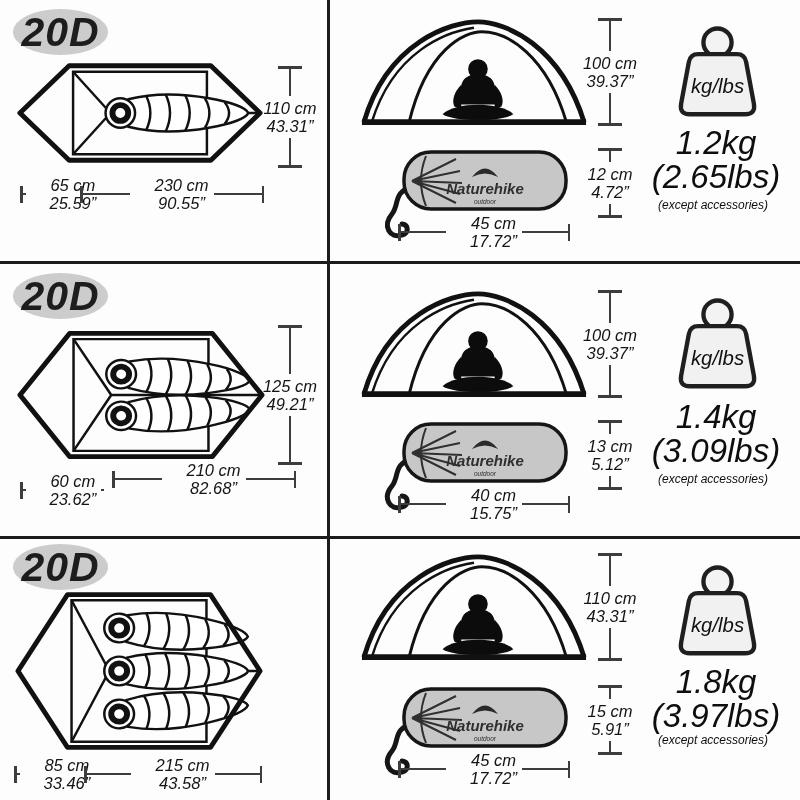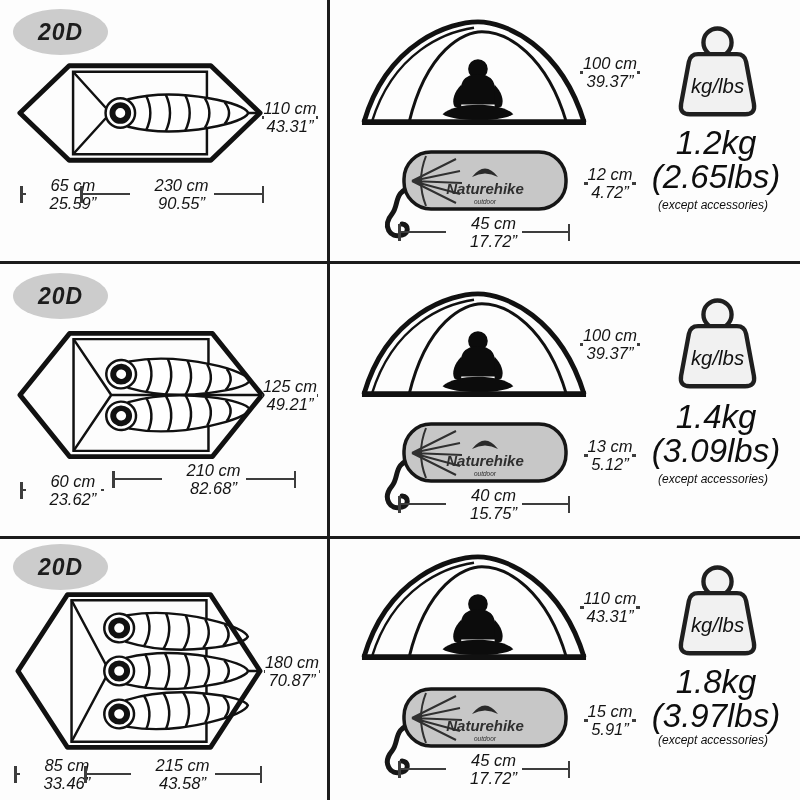--- a/index.html
+++ b/index.html
@@ -9,27 +9,27 @@
   #row0{top:0;height:262px;}
   #row1{top:262px;height:275px;}
   #row2{top:537px;height:263px;}
   .divider-h{position:absolute;left:0;width:800px;height:2.5px;background:#1c1c1c;}
   .divider-v{position:absolute;top:0;left:327px;width:2.5px;height:800px;background:#1c1c1c;}
   .abs{position:absolute;}
   svg{display:block;width:100%;height:100%;}
 
   .badge{position:absolute;display:flex;align-items:center;justify-content:center;
          border-radius:50%;background:#cccccc;font-style:italic;font-weight:bold;
-         font-size:23px;color:#1d1d1d;letter-spacing:1px;}
+         font-size:41px;color:#1d1d1d;letter-spacing:1px;}
 
   .dim-lbl{font-style:italic;font-size:16.5px;line-height:1.12;text-align:center;
            white-space:nowrap;color:#141414;}
   .dl{display:block;}
 
-  .vdim{position:absolute;display:flex;flex-direction:row;align-items:center;}
+  .vdim{position:absolute;display:flex;flex-direction:column;align-items:center;}
   .vdim .cap{width:24px;height:3px;background:#3d3d3d;}
   .vdim .seg{width:2.5px;flex:1;background:#3d3d3d;min-height:6px;}
   .vdim .dim-lbl{padding:3px 0;}
 
   .hdim{position:absolute;display:flex;align-items:center;}
   .hdim .tick{width:2.5px;height:17px;background:#3d3d3d;flex:none;}
   .hdim .hseg{height:2.5px;background:#3d3d3d;flex:1;min-width:3px;}
   .hdim .dim-lbl{padding:0 5px;margin-left:19px;}
 
   .wtext{position:absolute;text-align:center;font-style:italic;color:#0e0e0e;}
@@ -355,30 +355,20 @@
               <path d="M192,120 Q201,135 192,150"></path>
               <path d="M212,124 Q221,135 212,146"></path>
       <circle cx="106" cy="135" r="15" fill="#fff"></circle>
       <circle cx="106" cy="135" r="8" stroke-width="6" fill="#fff"></circle>
     </g>
       <path d="M4,90 L54,10 H198 L248,90 L198,170 H54 Z" stroke-width="5" stroke-linejoin="round"></path>
     </g>
         </svg>
       </div>
 
-    <div class="vdim" style="left:264px;top:50px;height:168px;width:56px;">
-      <span class="cap"></span>
-      <span class="seg"></span>
-      <span class="dim-lbl">
-        <span class="dl">180 cm</span>
-        <span class="dl">70.87”</span>
-      </span>
-      <span class="seg"></span>
-      <span class="cap"></span>
-    </div>
 
     <div class="hdim" style="left:14px;top:216px;width:72px;height:42px;">
       <span class="tick"></span>
       <span class="hseg"></span>
       <span class="dim-lbl">
         <span class="dl">85 cm</span>
         <span class="dl">33.46”</span>
       </span>
       <span class="hseg"></span>
     </div>

